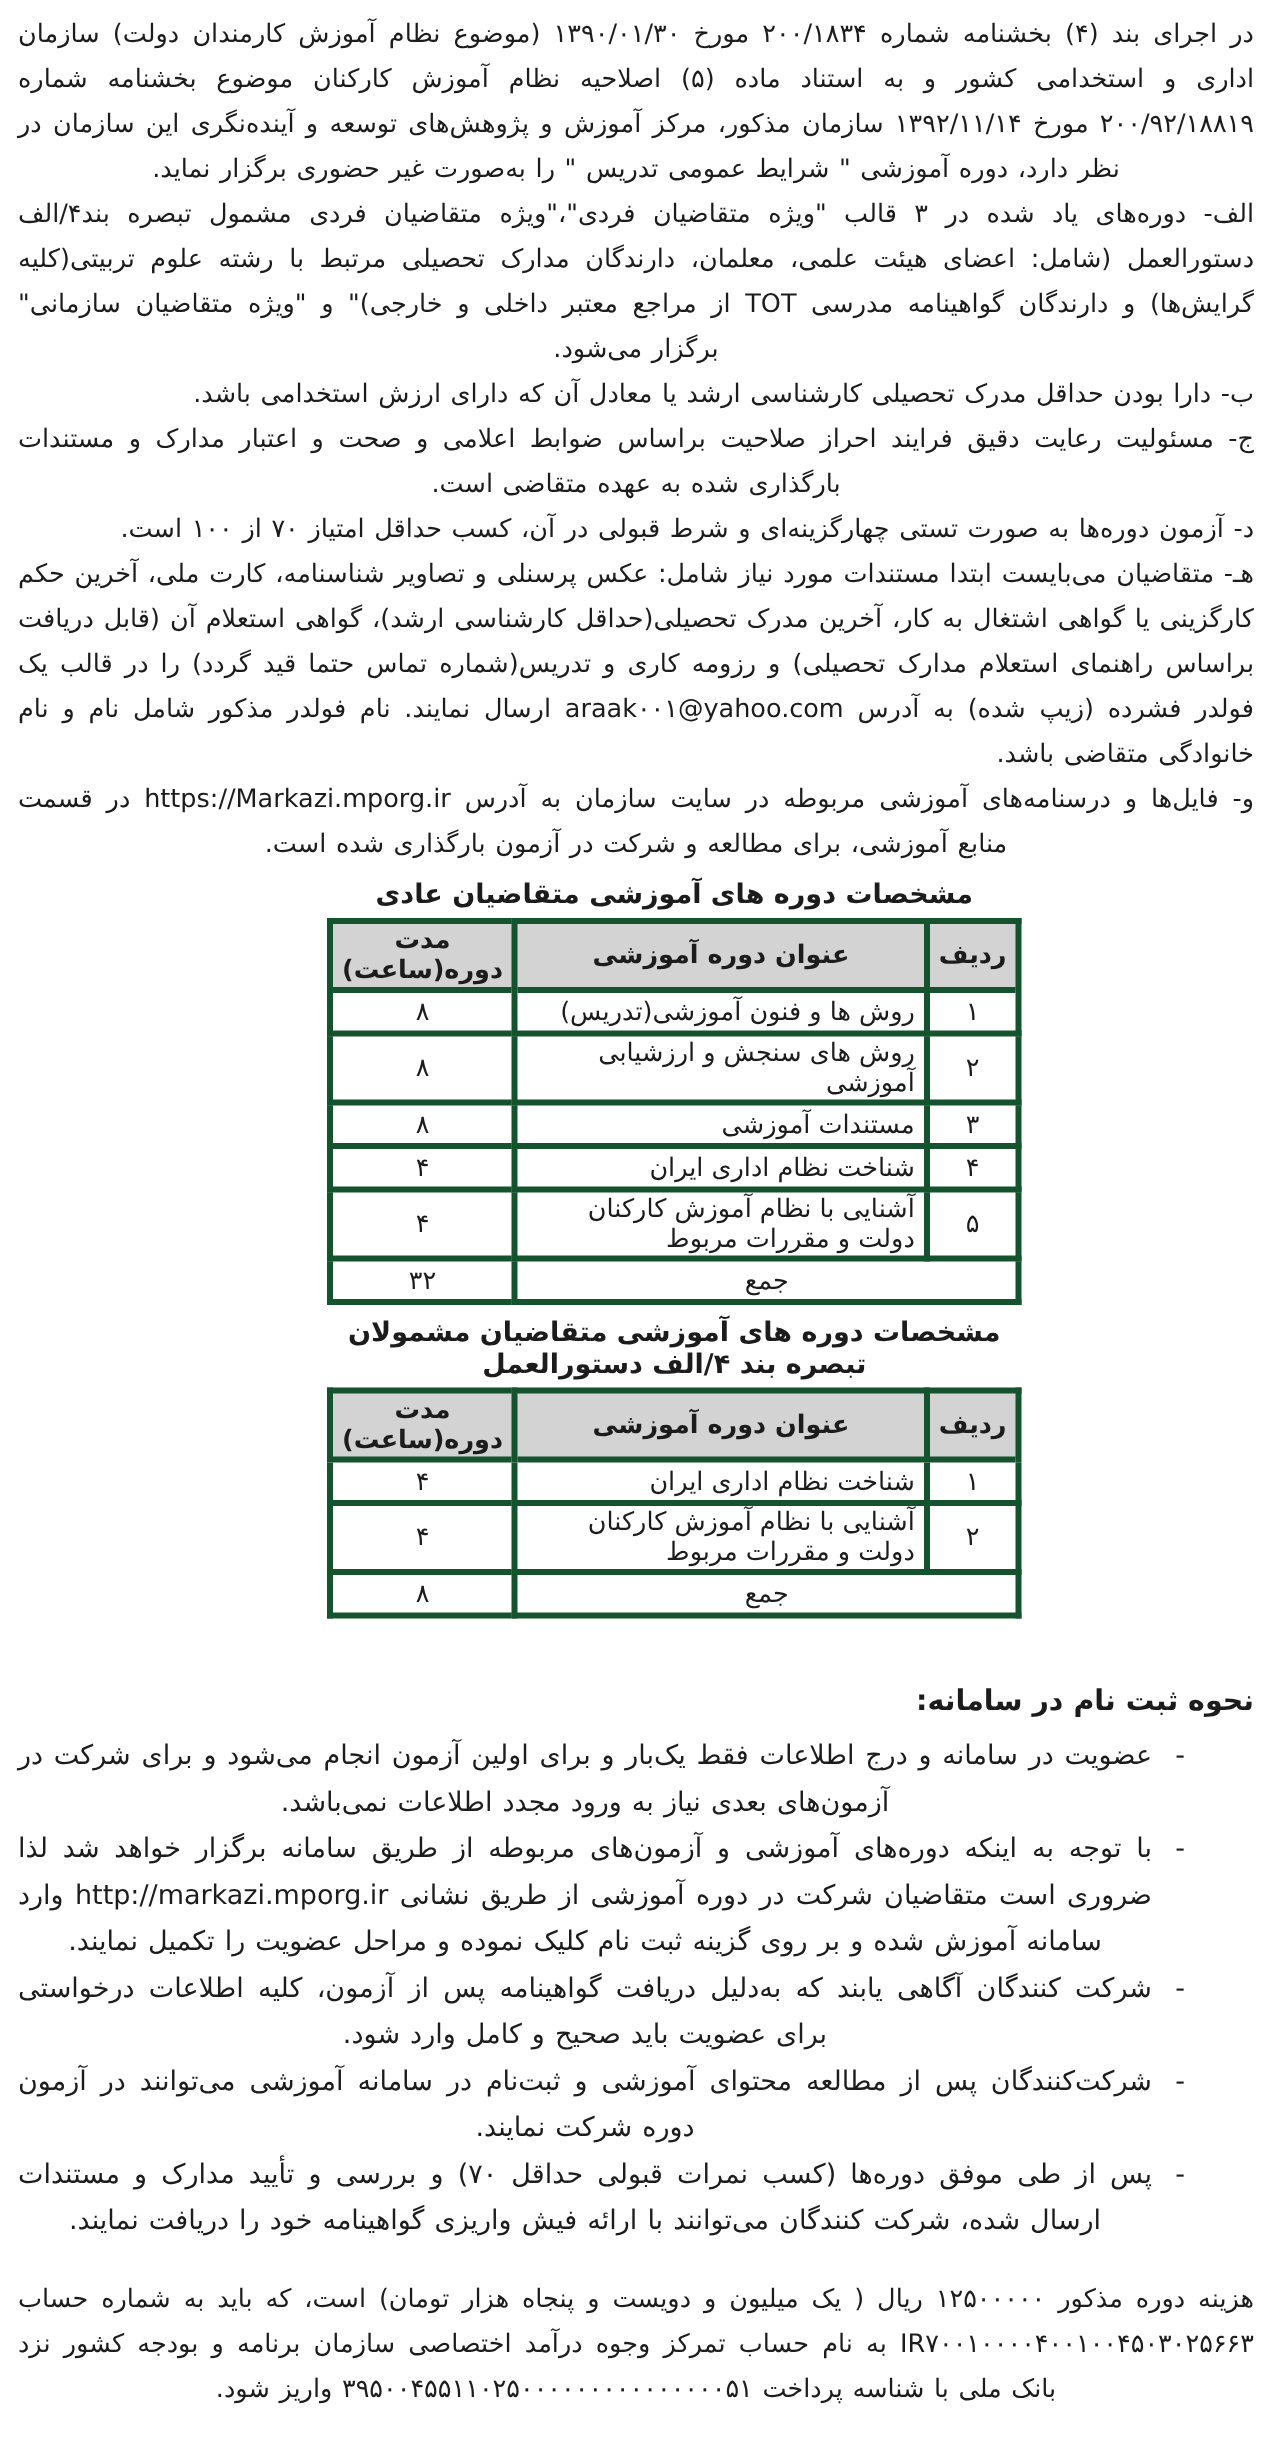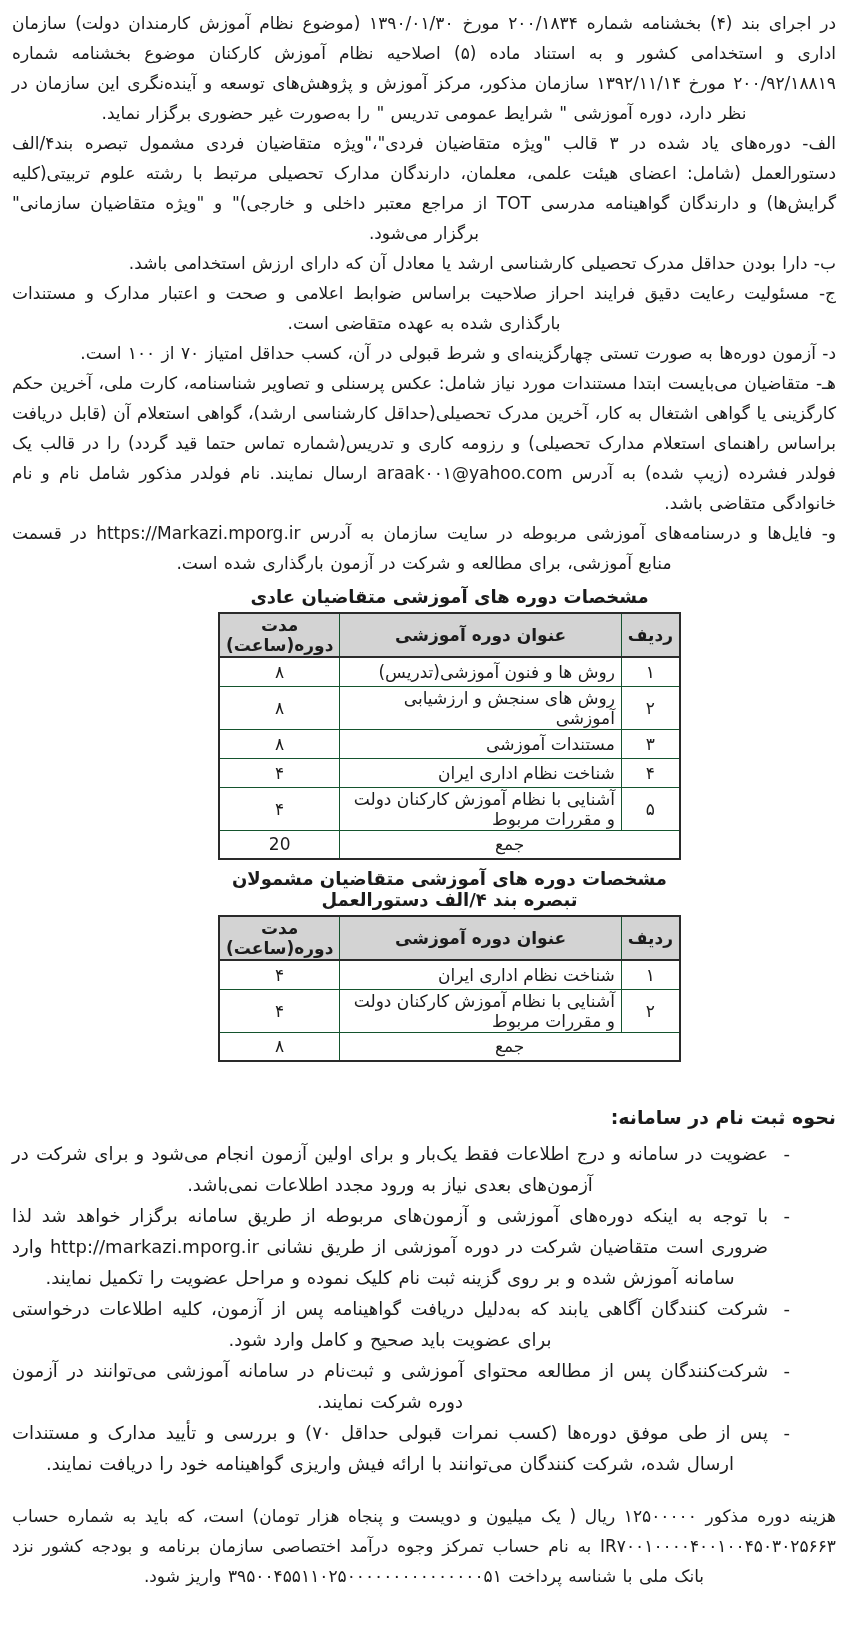--- a/index.html
+++ b/index.html
@@ -31,21 +31,21 @@
     font-weight: bold;
   }
   table.course {
     width: 463px;
     margin-right: 155px;
     border-collapse: collapse;
     border: 2px solid #2a2a2a;
     font-size: 17px;
   }
   table.course th, table.course td {
-    border: 1px solid #14532d;
+    border: 4px solid #14532d;
     height: 29px;
     padding: 1px 6px;
     vertical-align: middle;
     margin-left: 20px;
   }
   table.course thead th {
     background: #d3d3d3;
     font-weight: bold;
     border-bottom: 2px solid #2a2a2a;
     text-align: center;
@@ -127,21 +127,21 @@
         <td class="col-title">شناخت نظام اداری ایران</td>
         <td class="col-hours">۴</td>
       </tr>
       <tr>
         <td class="col-no">۵</td>
         <td class="col-title">آشنایی با نظام آموزش کارکنان دولت و مقررات مربوط</td>
         <td class="col-hours">۴</td>
       </tr>
       <tr>
         <td colspan="2" class="total-label">جمع</td>
-        <td class="col-hours">20</td>
+        <td class="col-hours">۳۲</td>
       </tr>
     </tbody>
   </table>
 
   <div class="tbl-title">مشخصات دوره های آموزشی متقاضیان مشمولان تبصره بند ۴/الف دستورالعمل</div>
   <table class="course">
     <thead>
       <tr>
         <th class="col-no">ردیف</th>
         <th class="col-title">عنوان دوره آموزشی</th>

